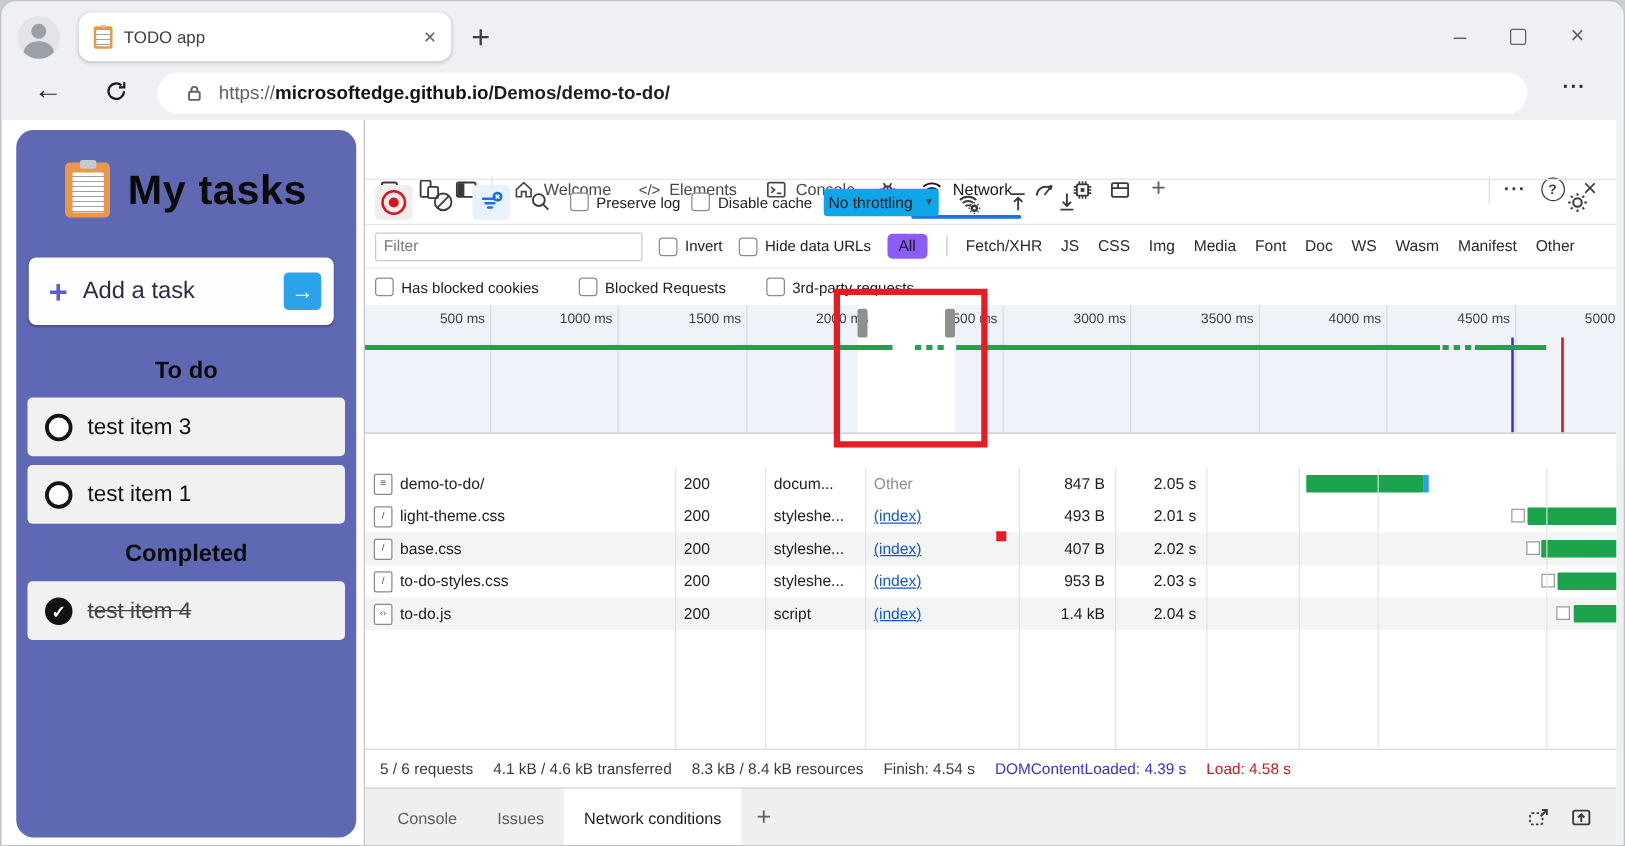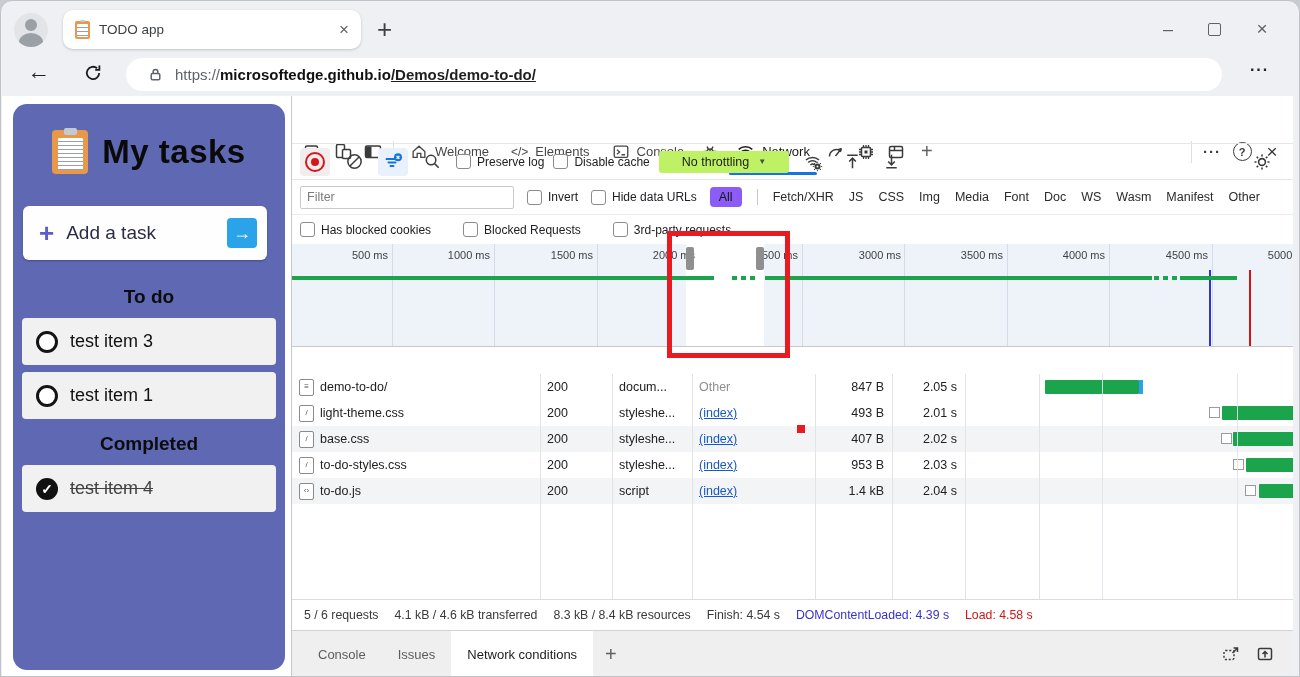--- a/index.html
+++ b/index.html
@@ -24,21 +24,21 @@
   
   .navbar{position:absolute;left:0;top:52px;right:0;height:43px;}
   .nav-back{position:absolute;left:26px;top:5px;font-size:23px;color:#1f2022;}
   .nav-reload{position:absolute;left:82px;top:10px;}
   .urlbar{position:absolute;left:125px;top:5px;width:1096px;height:33px;background:#fff;border-radius:17px;
     display:flex;align-items:center;padding:0 14px 0 22px;box-sizing:border-box;}
   .url-lock{margin-right:12px;display:flex;}
   .url-text{font-size:15px;color:#1f1f1f;white-space:nowrap;}
   .url-scheme{color:#5f6368;}
   .url-domain{font-weight:700;color:#111;}
-  .url-path{color:#1f1f1f;font-weight:700;text-decoration:underline;}
+  .url-path{color:#1f1f1f;font-weight:700;}
   .nav-more{position:absolute;right:30px;top:8px;font-size:16px;letter-spacing:1px;color:#202124;font-weight:700;}
   
   .page{position:absolute;left:1px;top:95px;width:289px;height:581px;background:#fff;}
   .todo-panel{position:absolute;left:11px;top:8px;width:272px;height:566px;background:#5f68b2;border-radius:14px;}
   .todo-head{display:flex;align-items:center;justify-content:center;gap:14px;margin-top:26px;}
   .todo-title{font-size:33px;font-weight:800;color:#0a0a0a;letter-spacing:.5px;}
   .clipboard{position:relative;background:#e8984a;border-radius:4px;}
   .clipboard.big{width:36px;height:44px;}
   .clipboard.small{width:15px;height:18px;border-radius:2px;}
   .clipboard::before{content:"";position:absolute;left:15%;right:15%;top:18%;bottom:9%;
@@ -76,21 +76,21 @@
   .dots{font-size:15px;letter-spacing:1px;color:#3a3a3a;font-weight:700;}
   
   .dt-toolbar{top:47px;height:37px;display:flex;align-items:center;gap:9px;padding:0 8px;
     border-top:1px solid #e6e6e6;border-bottom:1px solid #e6e6e6;}
   .rec-btn{background:#f1eded;}
   .rec{width:16px;height:16px;border:2px solid #d6161d;border-radius:50%;display:flex;align-items:center;justify-content:center;}
   .rec span{width:8px;height:8px;background:#d6161d;border-radius:50%;}
   .funnel-btn{background:#e9f2fc;}
   .cbx{width:15px;height:15px;border:1.4px solid #8b8b8b;border-radius:3px;background:#fff;flex:none;box-sizing:border-box;}
   .cbl{display:flex;align-items:center;gap:6px;font-size:12px;color:#202124;flex:none;}
-  .throttle{display:flex;align-items:center;gap:9px;background:#bef264;border-radius:3px;padding:4px 23px;font-size:12.5px;color:#1c1c1c;flex:none;}
+  .throttle{display:flex;align-items:center;gap:9px;background:#0ea5e9;border-radius:3px;padding:4px 4px;font-size:12.5px;color:#1c1c1c;flex:none;}
   .throttle .caret{font-size:8px;color:#4a4a4a;}
   .gear-right{margin-left:auto;margin-right:8px;}
   
   .dt-filterbar{top:84px;height:35px;display:flex;align-items:center;gap:13px;padding:0 8px;border-bottom:1px solid #ececec;}
   .filter-input{width:200px;height:21px;border:1px solid #c9c9c9;border-radius:2px;font-size:12.5px;padding:0 6px;color:#1f1f1f;
     font-family:"Liberation Sans",sans-serif;outline:none;}
   .filter-input::placeholder{color:#7a7a7a;}
   .ftypes{display:flex;align-items:center;gap:15px;font-size:12.5px;color:#2b2b2b;}
   .ftype{white-space:nowrap;}
   .ftype.sel{background:#8b5cf6;border-radius:4px;padding:3px 9px;color:#161616;}

